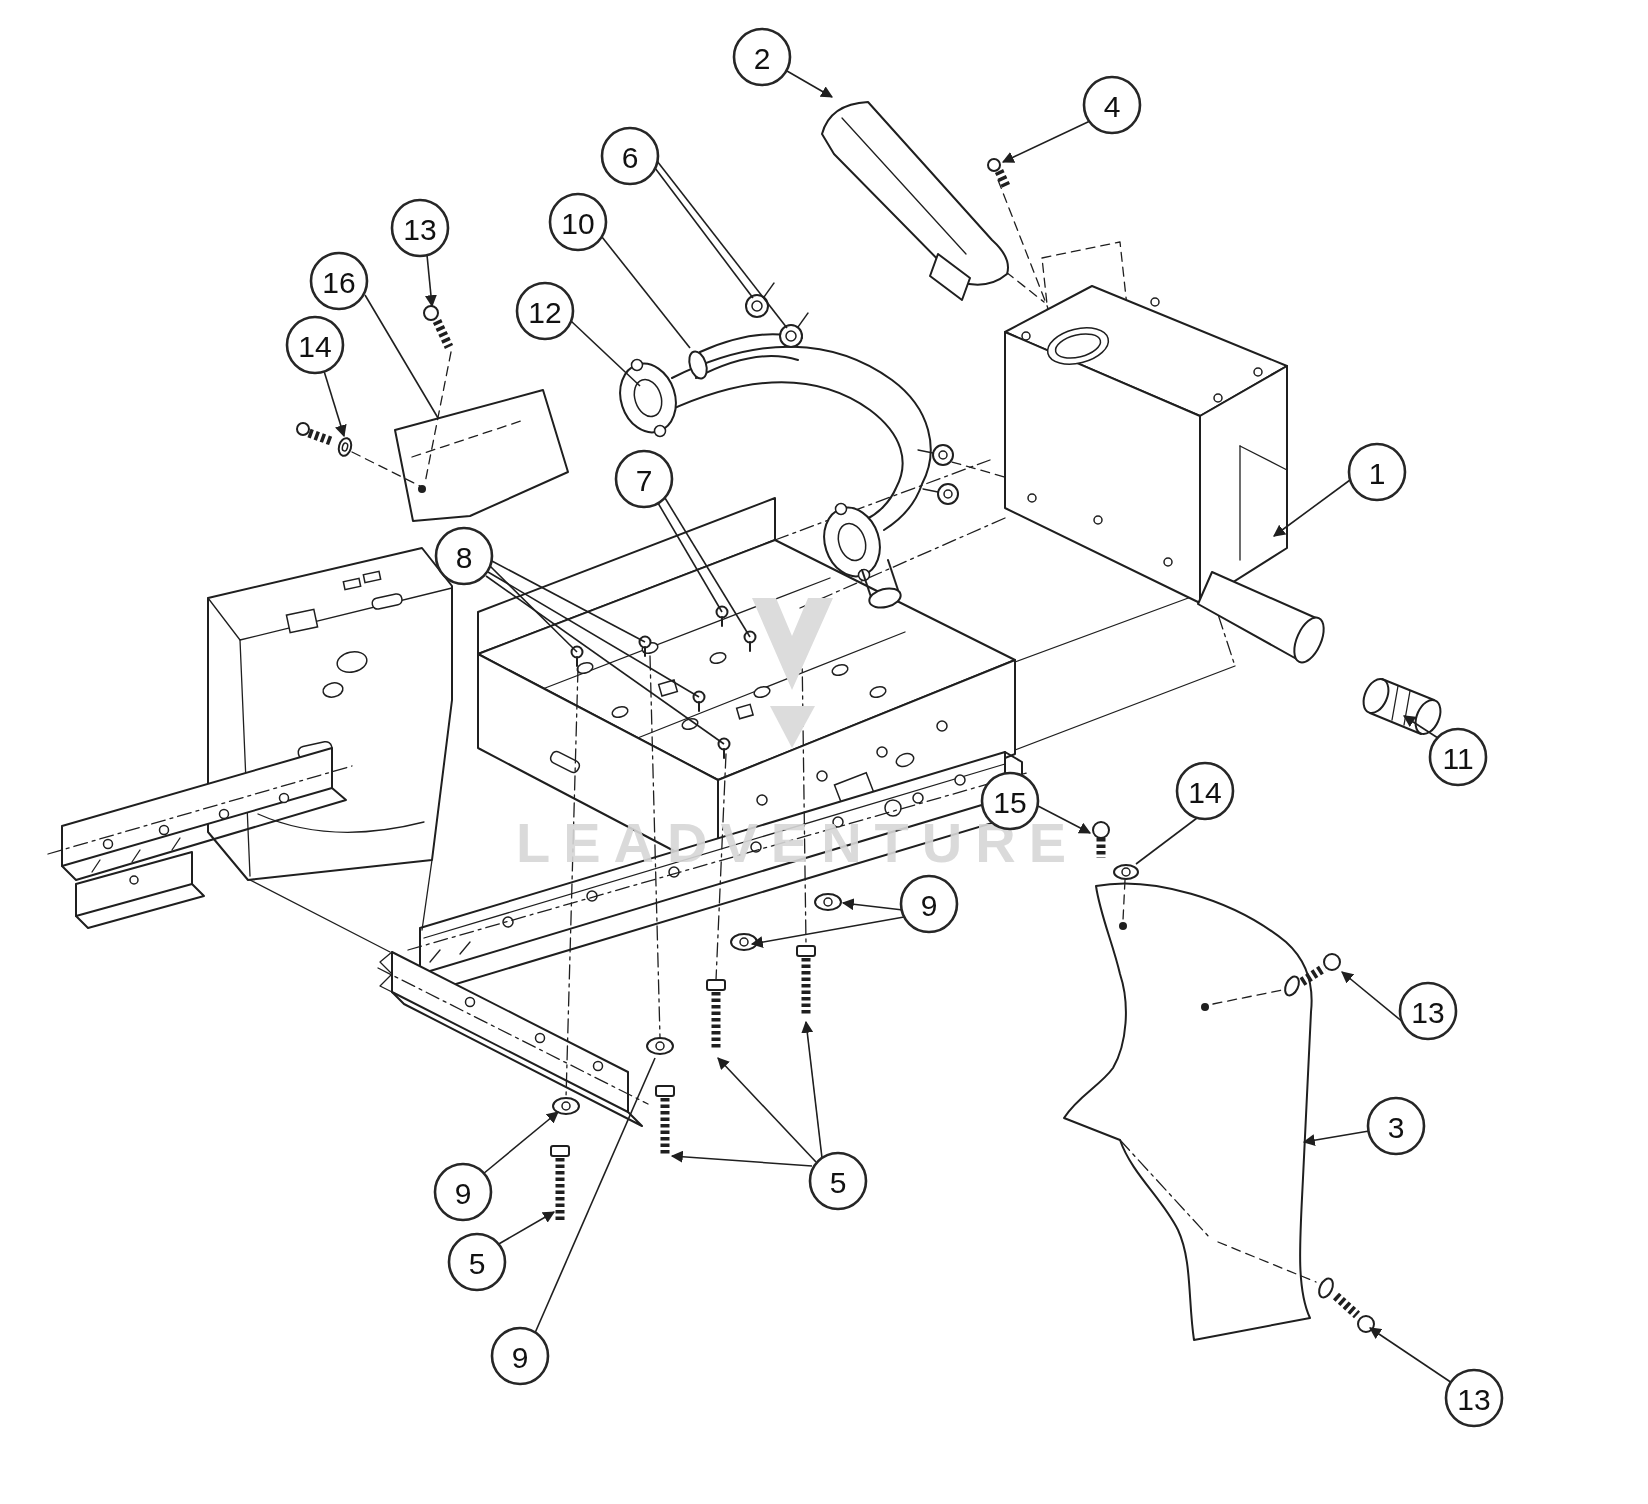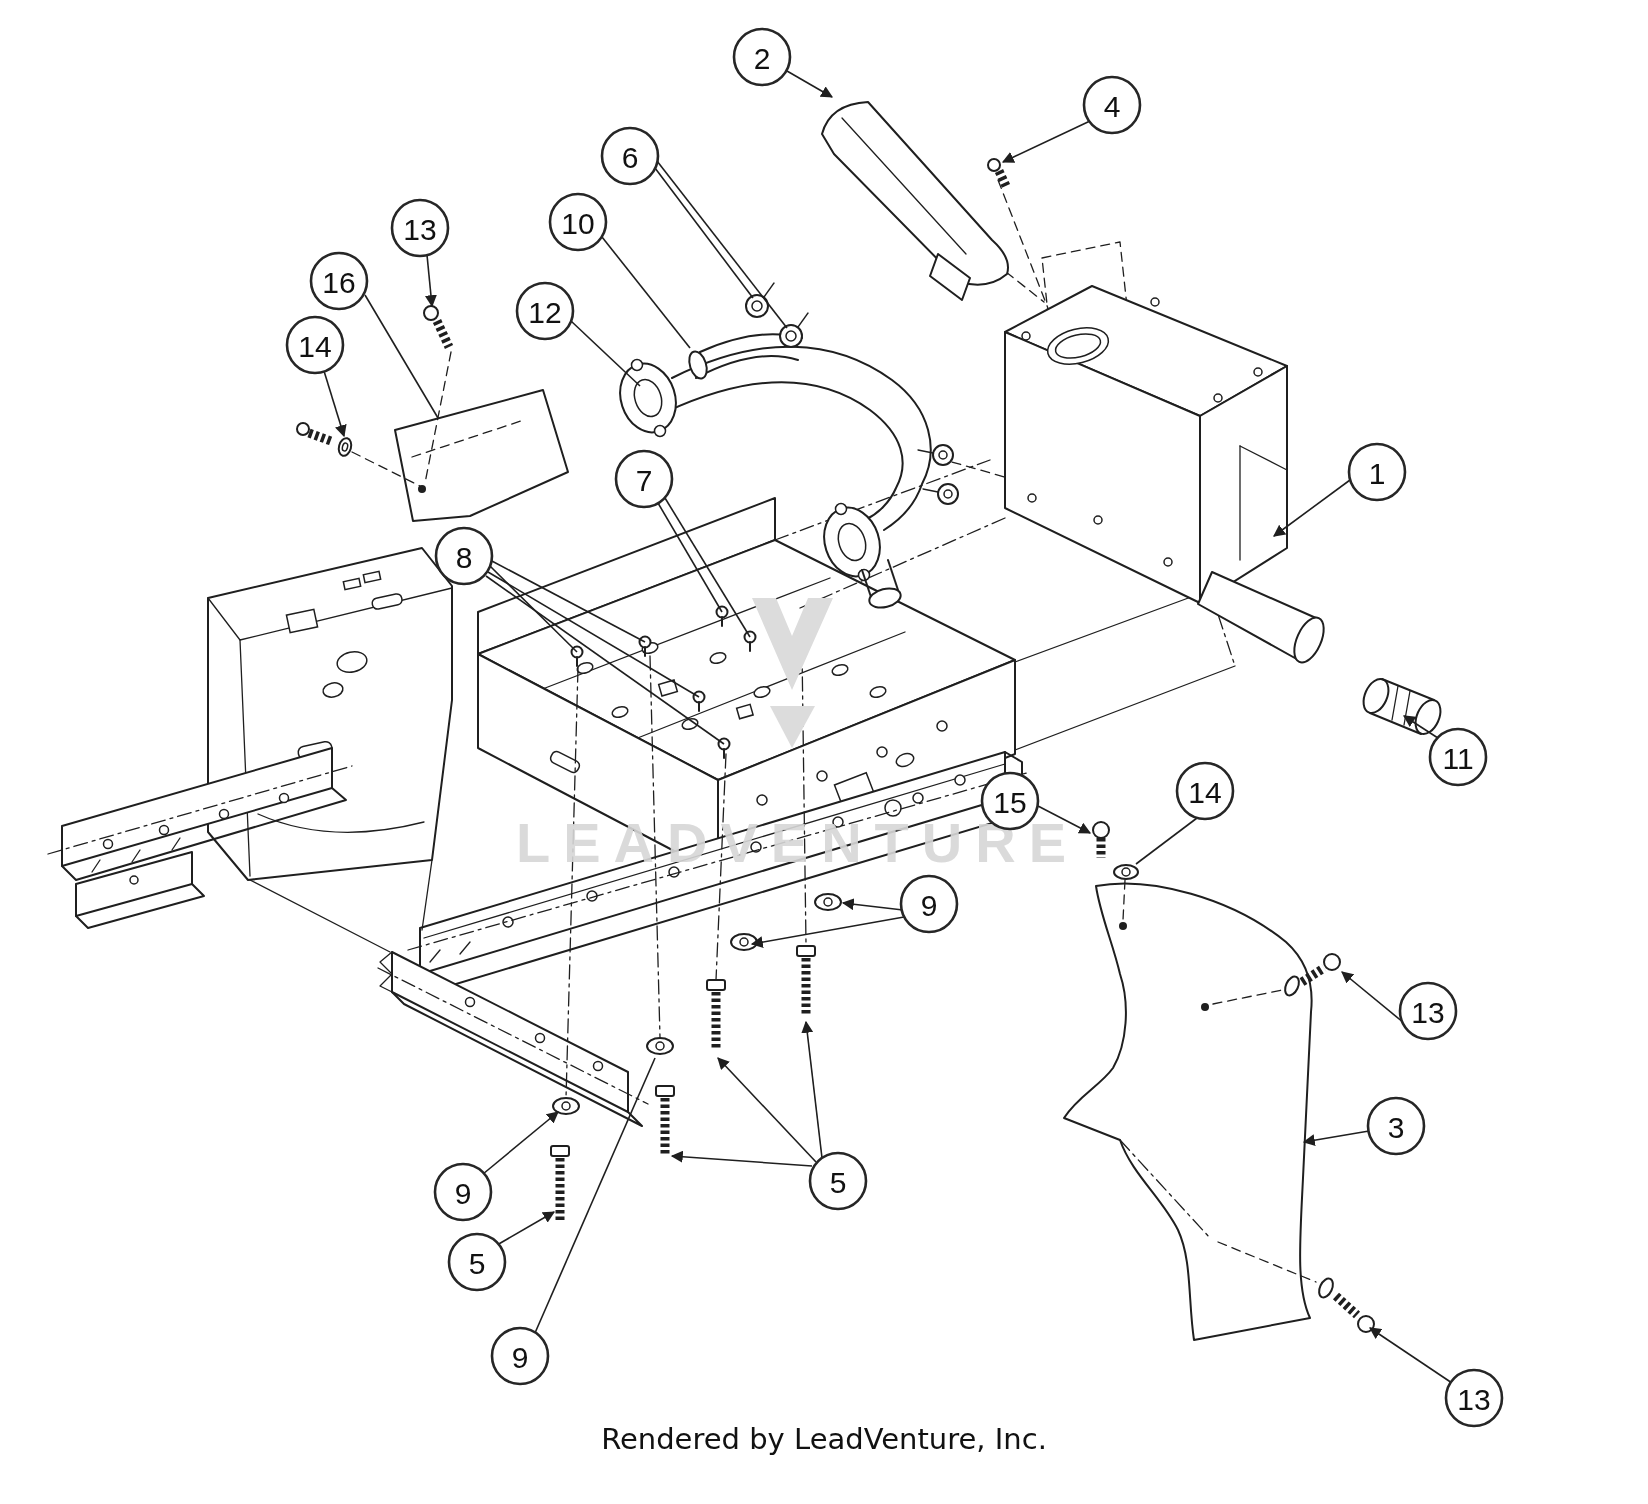--- a/index.html
+++ b/index.html
@@ -424,14 +424,13 @@
           <circle cx="1010" cy="801" r="28" class="callout-circle"></circle>
           <text x="1010" y="802" class="callout-num">15</text>
         </g>
         <g>
           <circle cx="339" cy="281" r="28" class="callout-circle"></circle>
           <text x="339" y="282" class="callout-num">16</text>
         </g>
       </g>
   </svg>
 
-  <div id="footer">Rendered by LeadVenture, Inc.</div>
 </div>
 
 </body></html>

